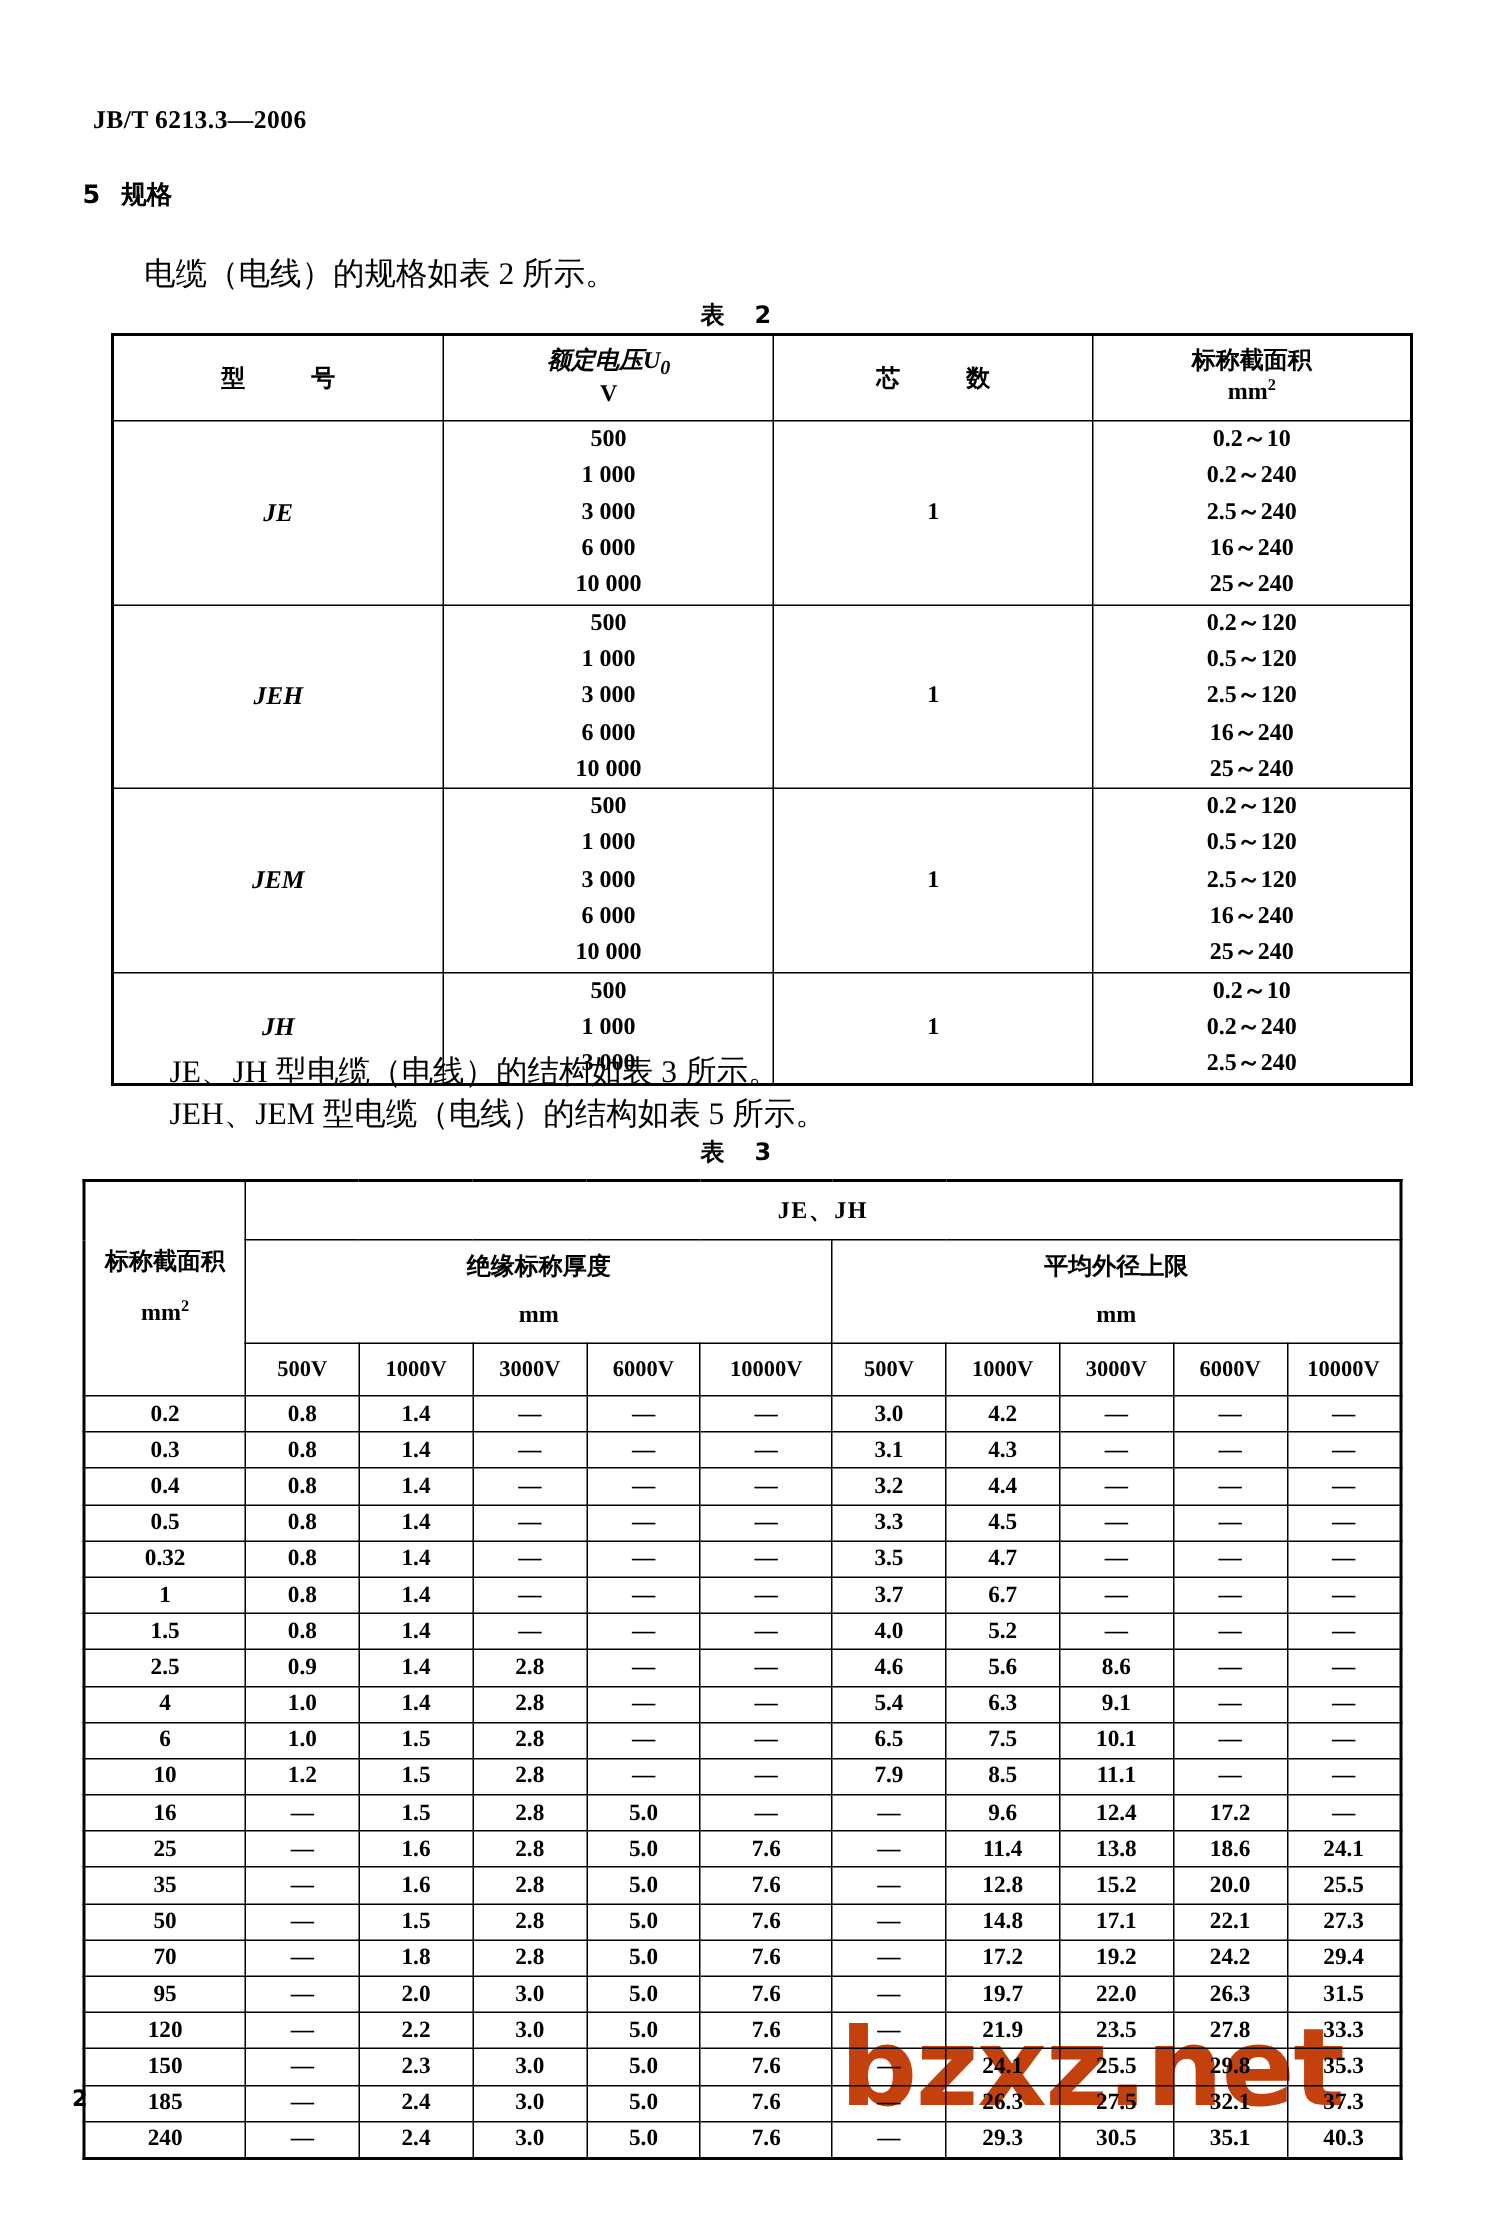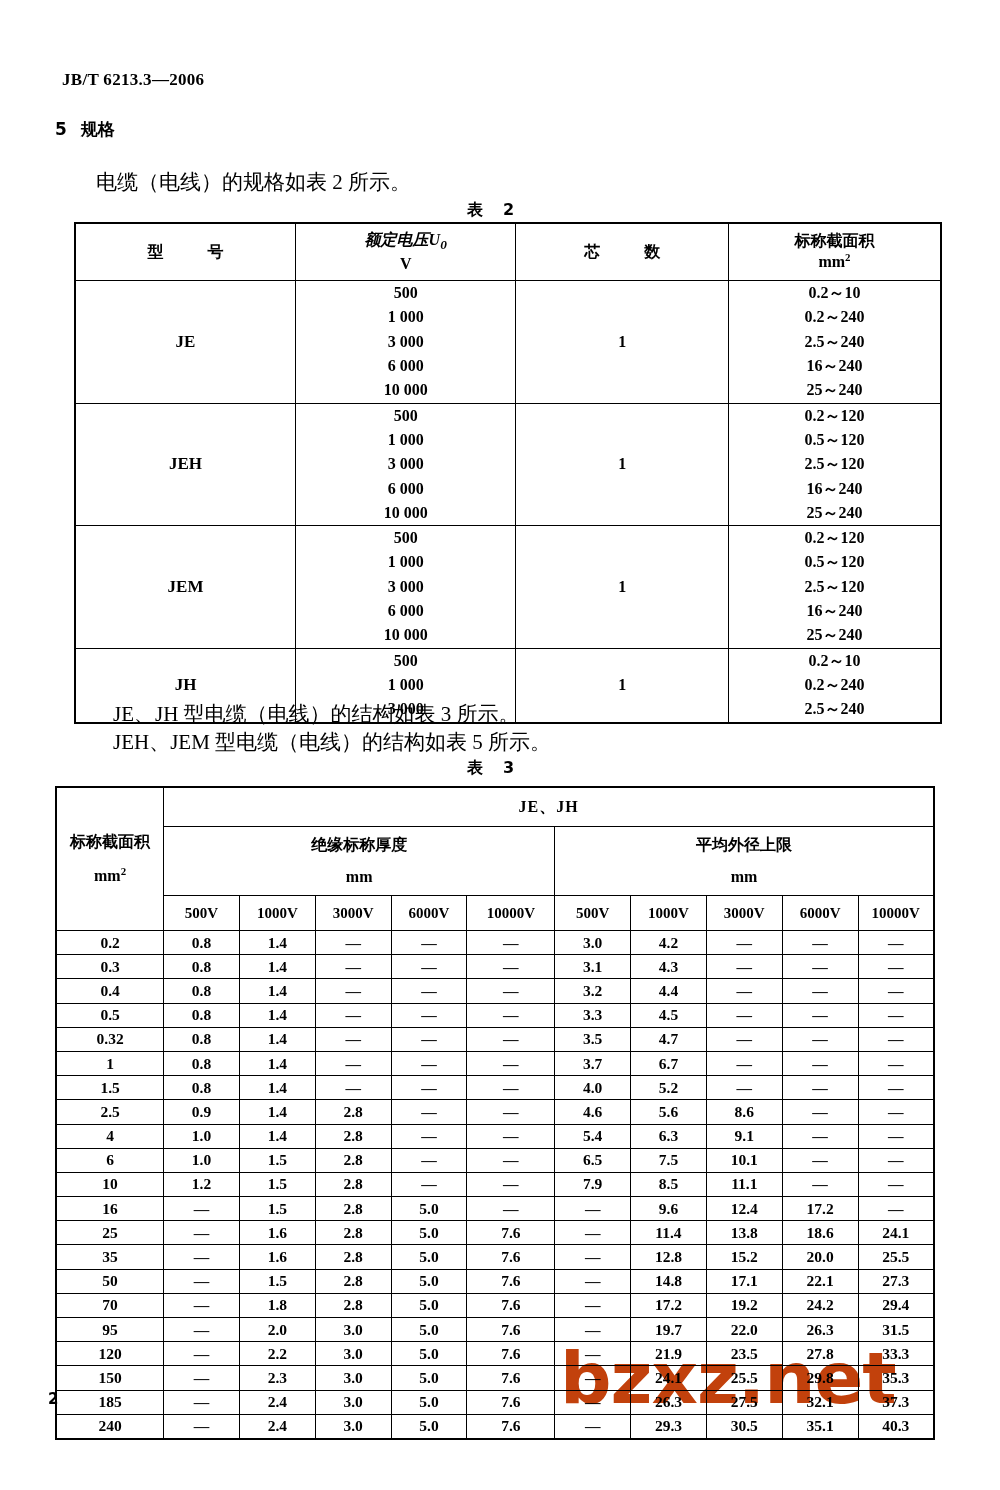--- a/index.html
+++ b/index.html
@@ -111,21 +111,21 @@
     left: 62px;
     top: 222px;
     width: 868px;
     margin-left: 12px;
   }
   #table2 th {
     height: 56px;
     font-size: 16px;
   }
   #table2 td { font-size: 16px; }
-  #table2 .type-cell { font-size: 17px; }
+  #table2 .type-cell { font-size: 17px; font-style: italic; }
   .hdr-two-line { line-height: 1.25; }
   .spaced2 { letter-spacing: 14px; padding-left: 14px; }
   .stack { line-height: 1.52; padding: 8px 0; }
   .stack div { white-space: nowrap; }
 
   
   #table3 {
     left: 55px;
     top: 786px;
     width: 880px;

